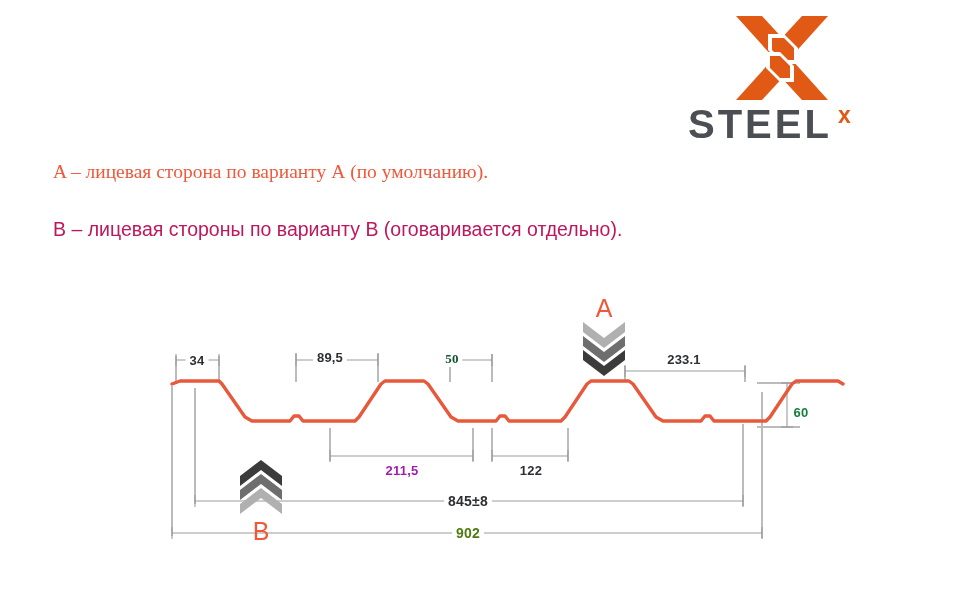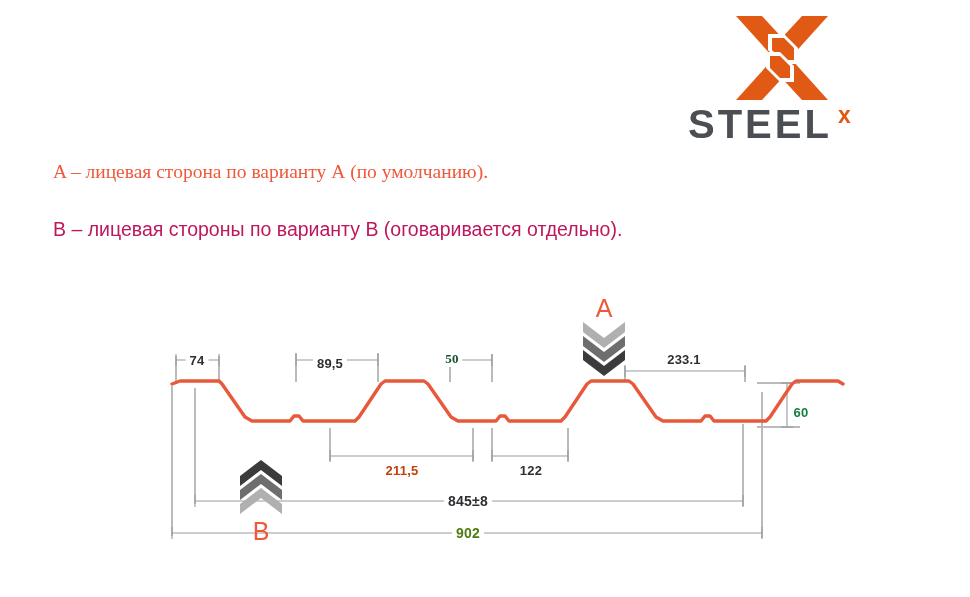--- a/index.html
+++ b/index.html
@@ -213,24 +213,24 @@
     <path d="M-21,0 L0,16 L21,0 L21,10 L0,26 L-21,10 Z" fill="#3b3b3b"></path>
   </g>
 
   <g id="marker-b" transform="translate(261,490)">
     <path d="M-21,-14 L0,-30 L21,-14 L21,-4 L0,-20 L-21,-4 Z" fill="#3b3b3b"></path>
     <path d="M-21,0 L0,-16 L21,0 L21,10 L0,-6 L-21,10 Z" fill="#6e6e6e"></path>
     <path d="M-21,14 L0,-2 L21,14 L21,24 L0,8 L-21,24 Z" fill="#b0b0b0"></path>
   </g>
 </svg>
 
-<div id="label-47" class="dim-label" style="left: 197px; top: 360px; color: rgb(45, 47, 51);">74</div>
-<div id="label-89-5" class="dim-label" style="left: 330px; top: 357px; color: rgb(45, 47, 51); margin-top: 6px;">89,5</div>
+<div id="label-47" class="dim-label" style="left: 197px; top: 360px; color: rgb(45, 47, 51);">34</div>
+<div id="label-89-5" class="dim-label" style="left: 330px; top: 357px; color: rgb(45, 47, 51);">89,5</div>
 <div id="label-50" class="dim-label" style="left: 452px; top: 359px; color: #14532d; font-family: Liberation Serif, serif;">50</div>
 <div id="label-161-5" class="dim-label" style="left: 684px; top: 359px; color: rgb(45, 47, 51);">233.1</div>
 <div id="label-60" class="dim-label" style="left: 801px; top: 412px; color: #15803d;">60</div>
-<div id="label-211-5" class="dim-label" style="left: 402px; top: 470px; color: #c2410c;">211,5</div>
+<div id="label-211-5" class="dim-label" style="left: 402px; top: 470px; color: #a21caf;">211,5</div>
 <div id="label-122" class="dim-label" style="left: 531px; top: 470px; color: rgb(45, 47, 51);">122</div>
 <div id="label-845" class="dim-label big" style="left: 468px; top: 501px; color: rgb(45, 47, 51); text-align: center;">845±8</div>
 <div id="label-902" class="dim-label big" style="left: 468px; top: 533px; color: #4d7c0f;">902</div>
 
 <div id="letter-a" class="ab-letter" style="left: 604px; top: 308px; color: rgb(240, 88, 58);">A</div>
 <div id="letter-b" class="ab-letter" style="left: 261px; top: 531px; color: rgb(240, 88, 58);">B</div>
 
 </body></html>

